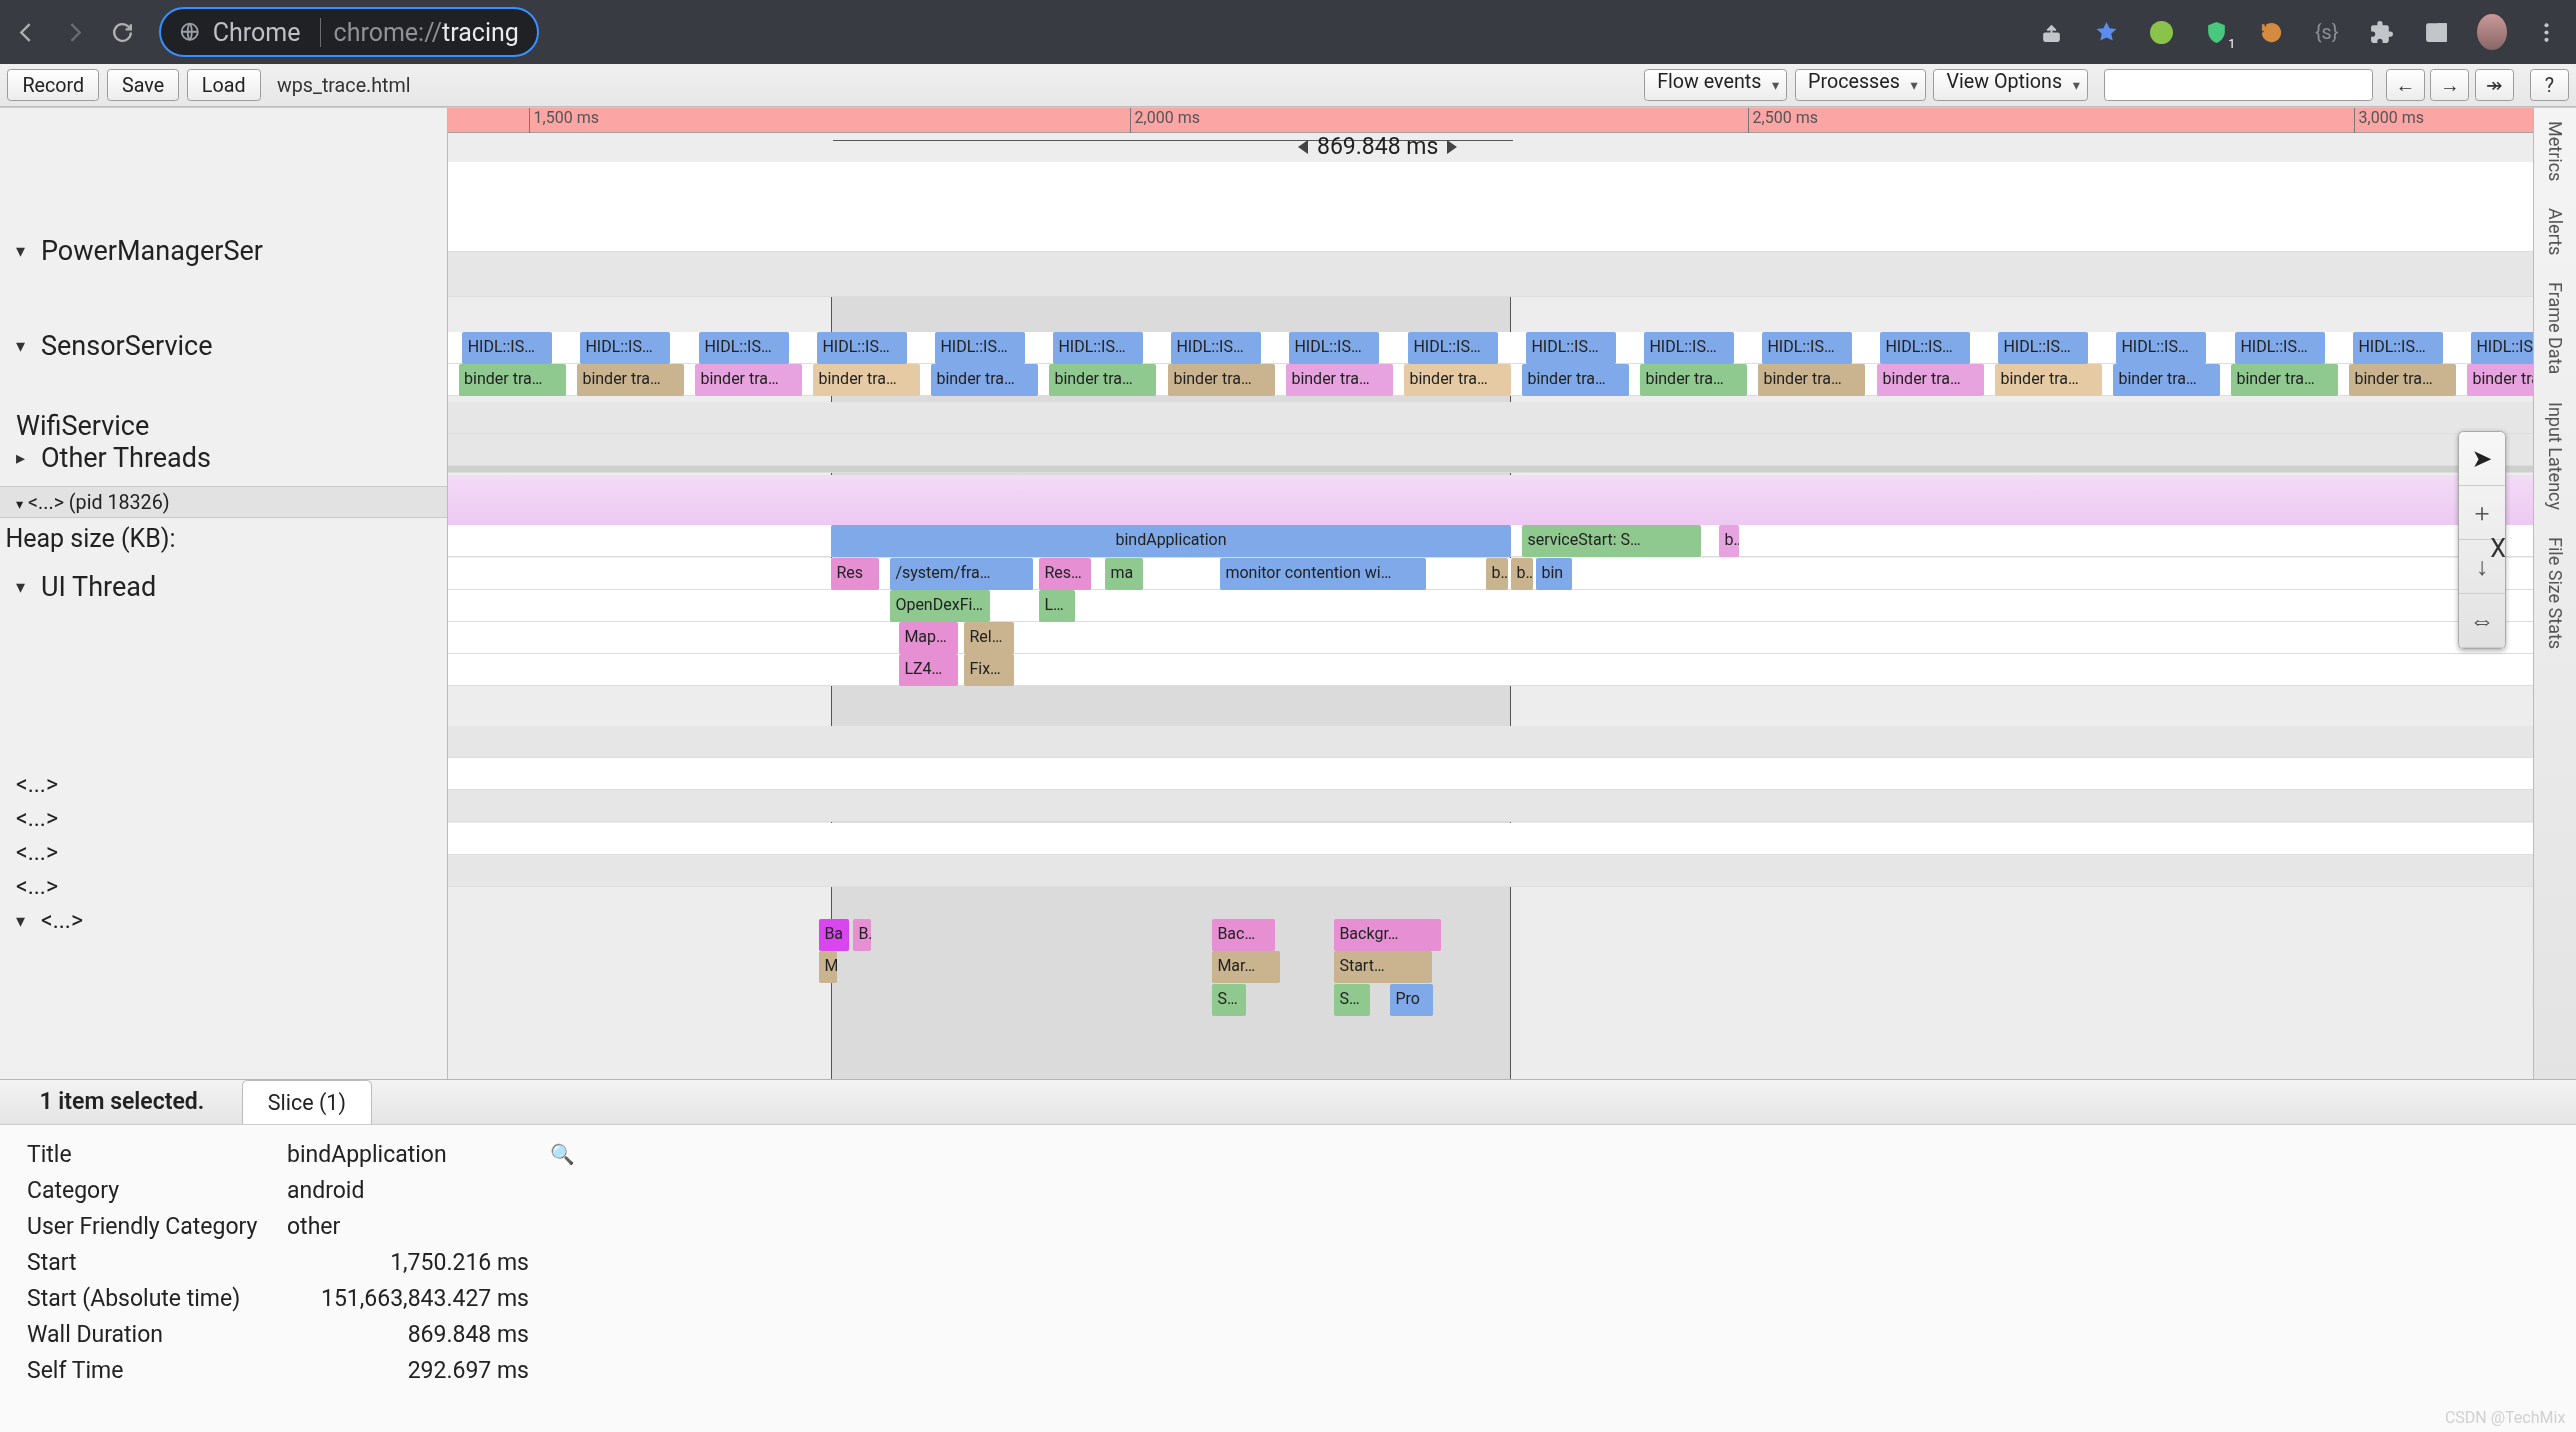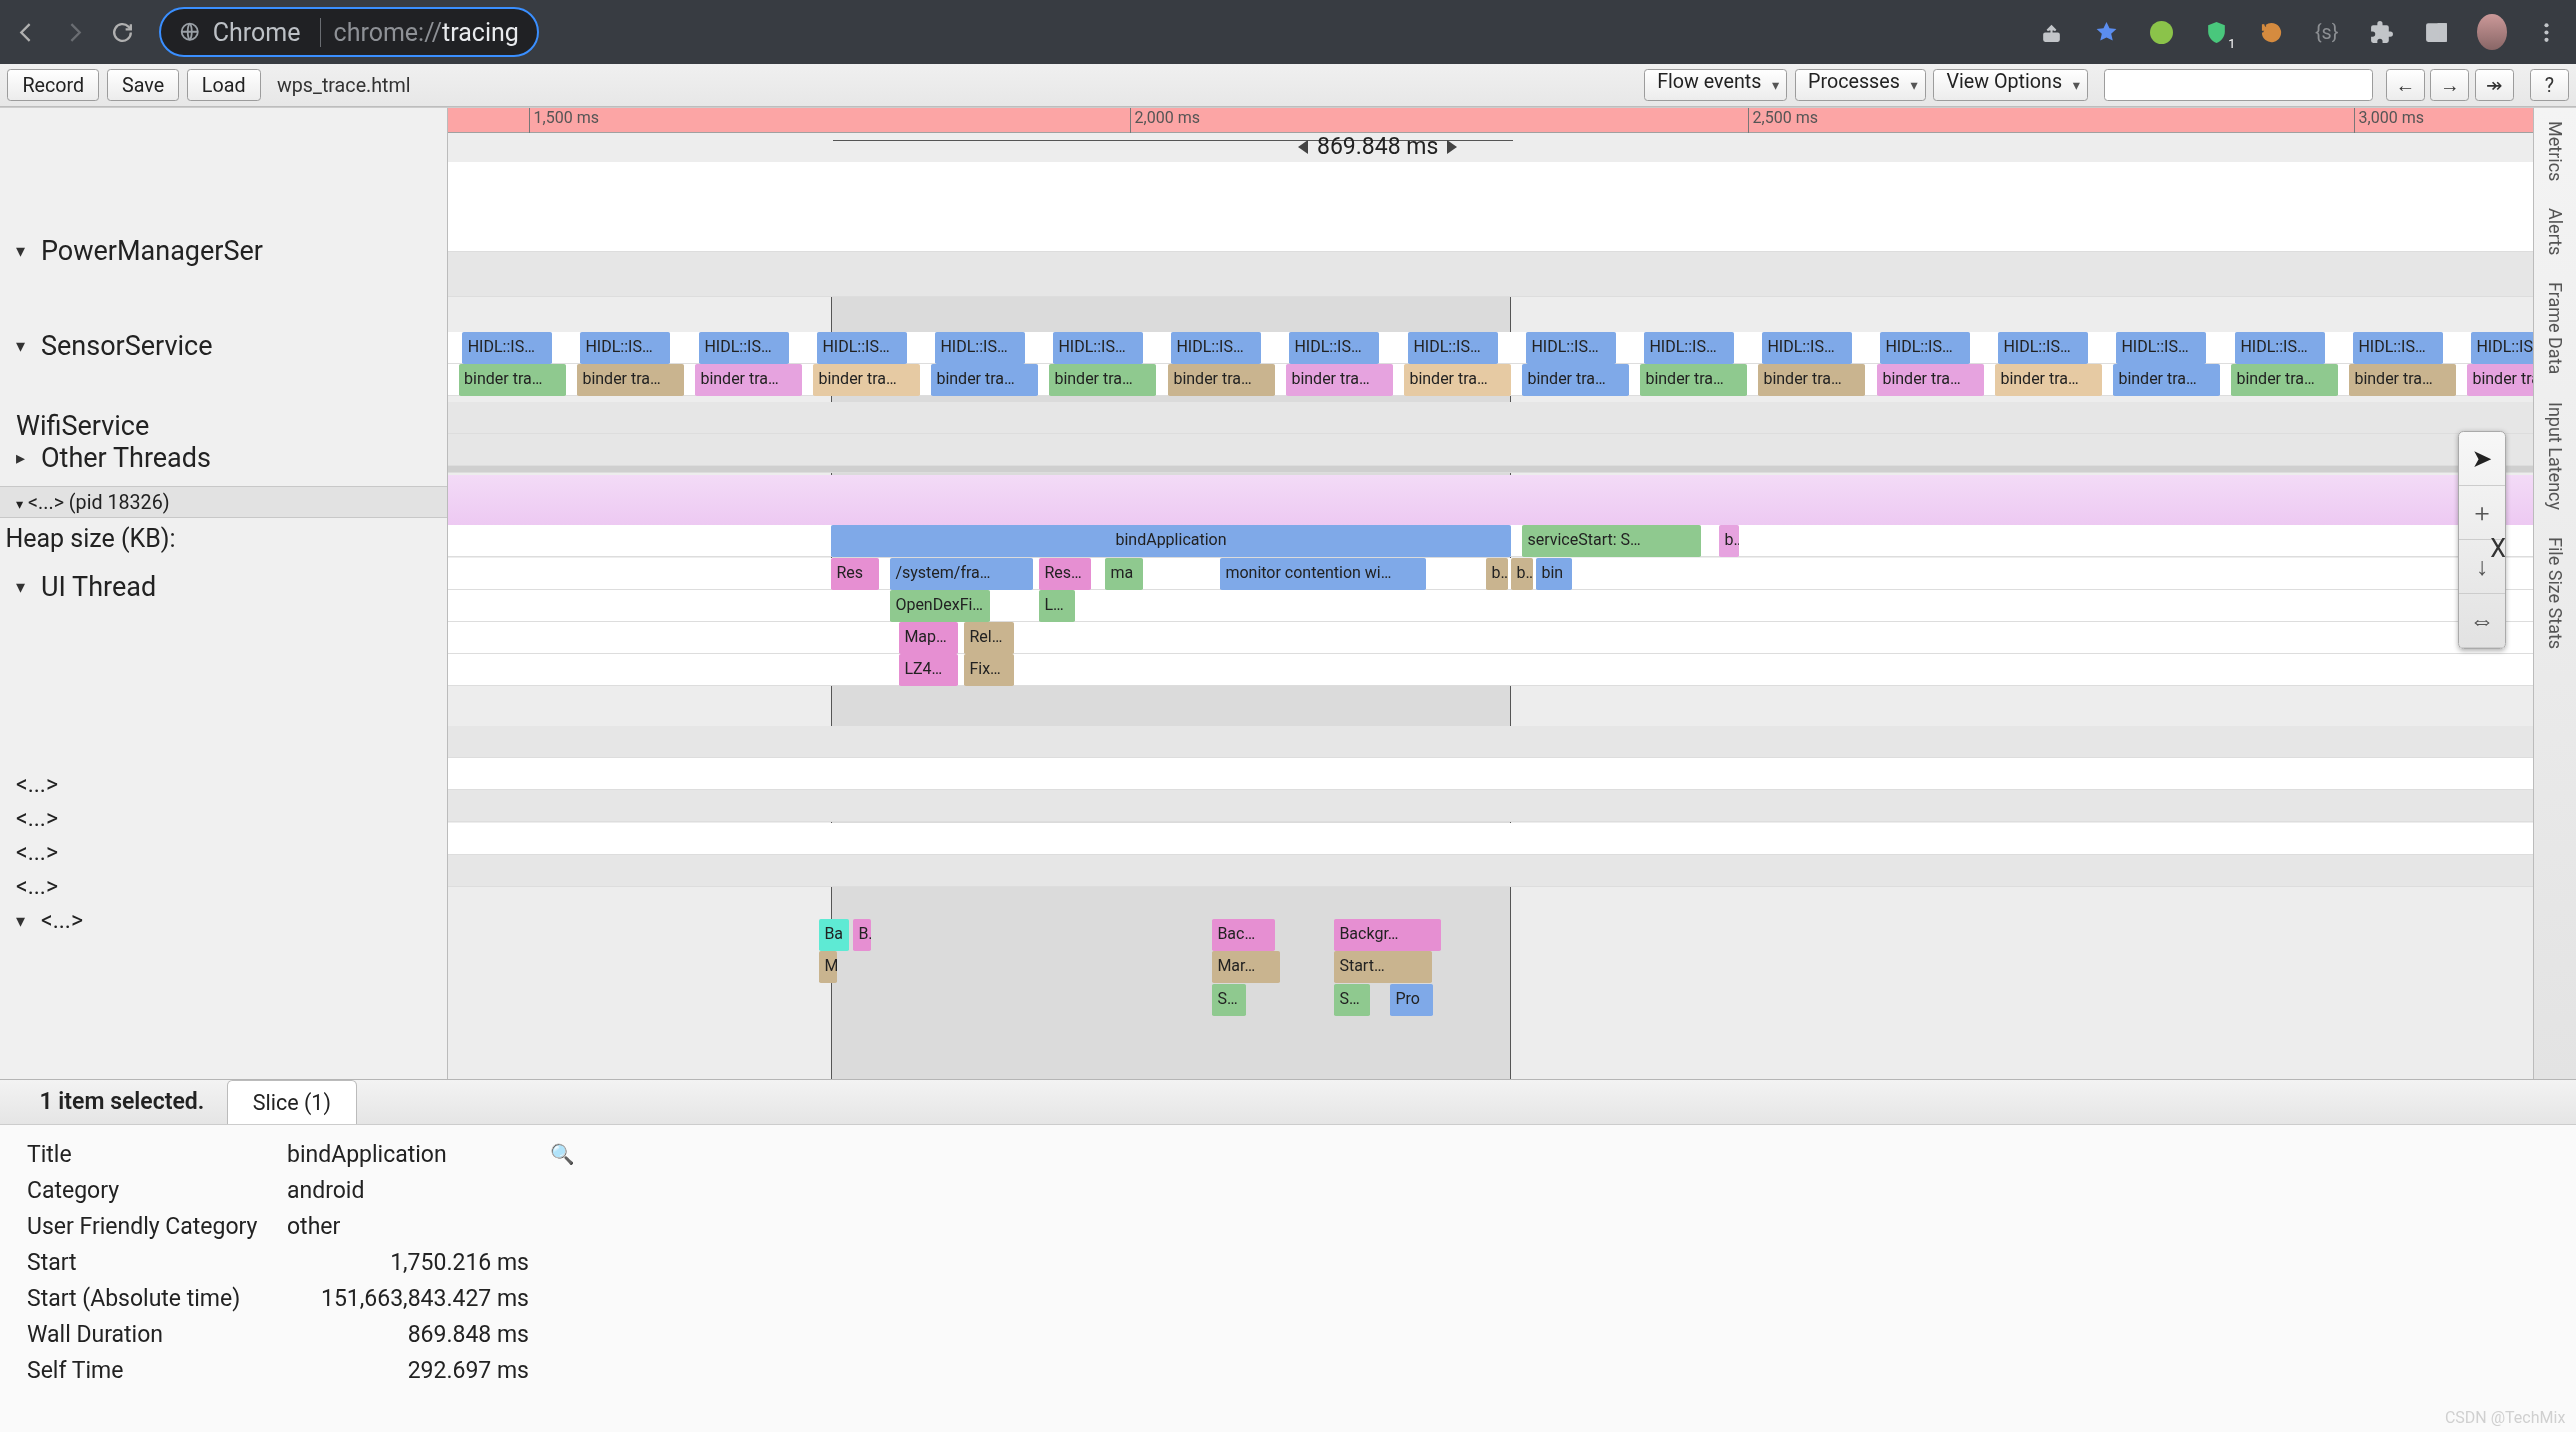--- a/index.html
+++ b/index.html
@@ -66,21 +66,21 @@
 
 .tool-float { position:absolute; right:27px; top:269px; width:48px; background:linear-gradient(#f7f7f7,#e2e2e2); border:0.9px solid #aaa; border-radius:5.4px; box-shadow:0 1.8px 5.4px rgba(0,0,0,.3); display:flex; flex-direction:column; }
 .tool-float div { height:54px; border-bottom:0.9px solid #ccc; display:flex; align-items:center; justify-content:center; font-size:25px; color:#555; }
 .tool-float div.active { color:#222; }
 .close-x { position:absolute; right:27px; top:372px; font-size:25px; color:#333; }
 
 
 .details { height:353px; flex:0 0 353px; background:#fafafa; border-top:1.8px solid #b5b5b5; display:flex; flex-direction:column; }
 .det-tabs { height:45px; background:linear-gradient(#f3f3f3,#e5e5e5); border-bottom:0.9px solid #ccc; display:flex; align-items:flex-end; padding-left:18px; gap:0; }
 .det-tab-left { font-size:23px; font-weight:600; color:#222; padding:9px 21.5px; }
-.det-tab { font-size:21.5px; color:#222; padding:9px 25px; background:#fff; border:0.9px solid #bbb; border-bottom:none; border-radius:5.4px 5.4px 0 0; margin-left:1px; }
+.det-tab { font-size:21.5px; color:#222; padding:9px 25px; background:#fff; border:0.9px solid #bbb; border-bottom:none; border-radius:5.4px 5.4px 0 0; margin-left:16px; }
 .det-body { padding:16px 27px; font-size:23px; color:#222; }
 .det-row { display:flex; align-items:center; margin-bottom:9px; }
 .det-k { width:260px; }
 .det-v { min-width:242px; }
 .det-v.right { text-align:right; width:215px; }
 .mag { margin-left:21.5px; color:#777; font-size:19.7px; }
 .watermark { position:absolute; right:10.7px; bottom:5.4px; font-size:16px; color:#d0d0d0; }
 </style>
 </head>
 <body>
@@ -326,21 +326,21 @@
       <div class="track-row" style="top:492px"></div>
       <div class="ev" style="top:492px;left:451px;width:59px;background:#e68fd2">LZ4…</div>
       <div class="ev" style="top:492px;left:516px;width:50px;background:#c9b48f">Fix…</div>
 
       <div class="track-row alt" style="top:564px;height:32px"></div>
       <div class="track-row" style="top:596px;height:32px"></div>
       <div class="track-row alt" style="top:628px;height:32px"></div>
       <div class="track-row" style="top:661px;height:32px"></div>
       <div class="track-row alt" style="top:693px;height:32px"></div>
 
-      <div class="ev" style="top:757px;left:371px;width:30px;background:#5eead4">Ba</div>
+      <div class="ev" style="top:757px;left:371px;width:30px;background:#d946ef">Ba</div>
       <div class="ev" style="top:757px;left:405px;width:18px;background:#e68fd2">B</div>
       <div class="ev" style="top:789px;left:371px;width:18px;background:#c9b48f">M</div>
 
       <div class="ev" style="top:757px;left:764px;width:63px;background:#e68fd2">Bac…</div>
       <div class="ev" style="top:789px;left:764px;width:68px;background:#c9b48f">Mar…</div>
       <div class="ev" style="top:822px;left:764px;width:34px;background:#8fc98f">S…</div>
 
       <div class="ev" style="top:757px;left:886px;width:107px;background:#e68fd2">Backgr…</div>
       <div class="ev" style="top:789px;left:886px;width:98px;background:#c9b48f">Start…</div>
       <div class="ev" style="top:822px;left:886px;width:36px;background:#8fc98f">S…</div>

